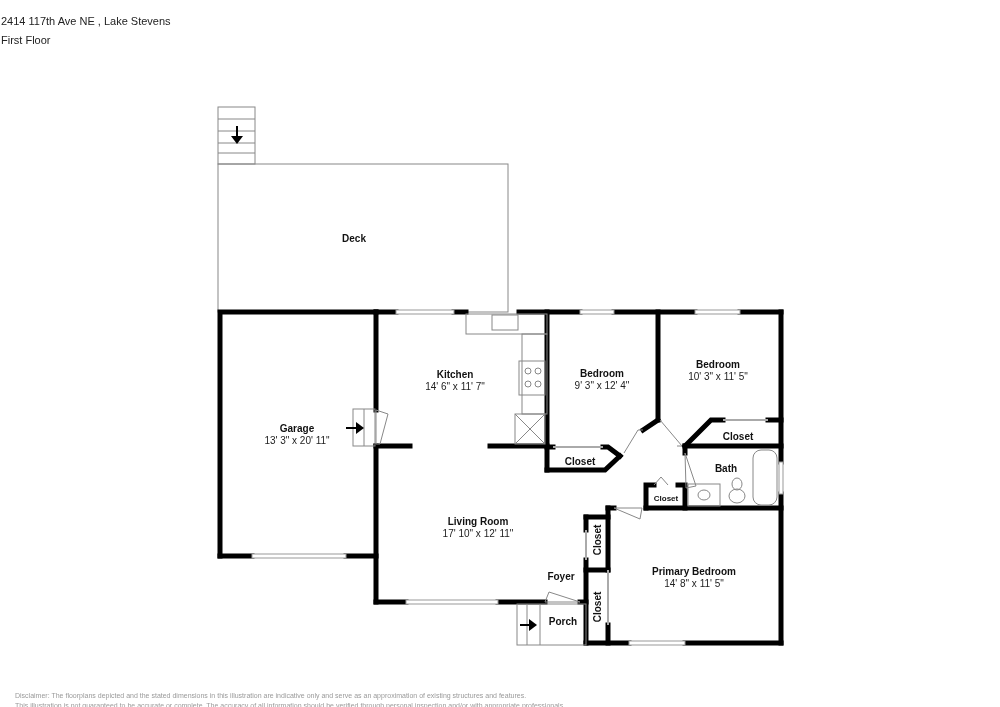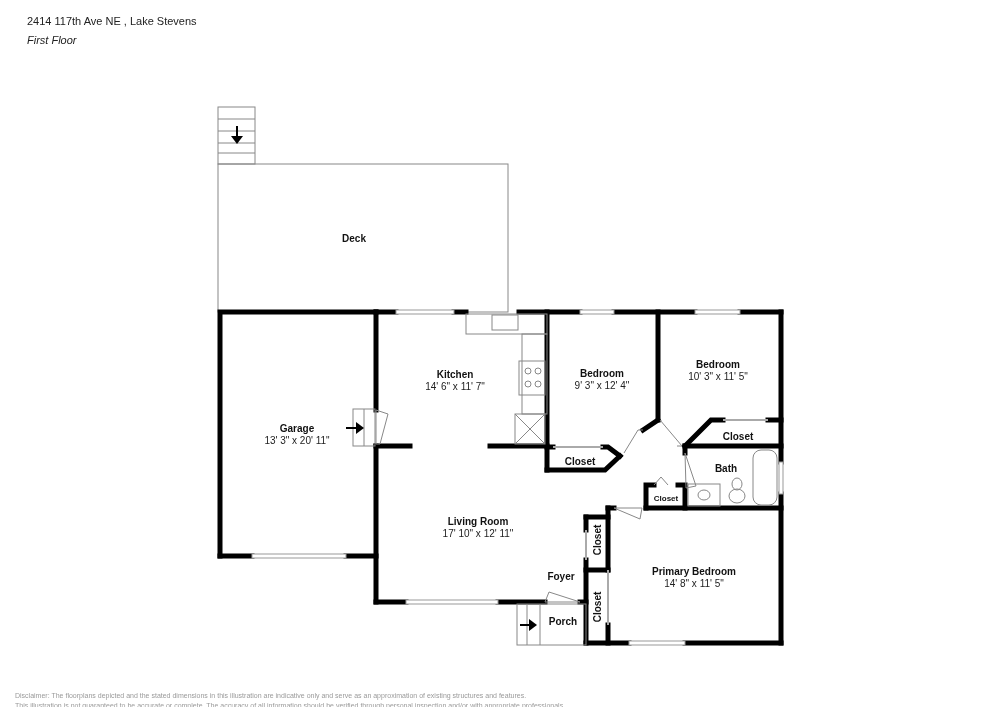--- a/index.html
+++ b/index.html
@@ -1,19 +1,19 @@
 <!DOCTYPE html>
 <html><head>
 <meta charset="utf-8">
 <style>
   html, body { margin:0; padding:0; background:#ffffff; }
   body { width:1000px; height:707px; position:relative; overflow:hidden; font-family:"Liberation Sans", sans-serif; color:#000; }
-  .hdr { position:absolute; left:27px; font-size:11px; color:#222; }
+  .hdr { position:absolute; left:1px; font-size:11px; color:#222; }
   #addr { top:15px; }
-  #floor { top:34px;font-style:italic; }
+  #floor { top:34px; }
   .disc { position:absolute; left:15px; font-size:7px; color:#9a9a9a; white-space:nowrap; }
   #disc1 { top:692px; }
   #disc2 { top:702px; }
   svg { position:absolute; left:0; top:0; }
   .rname { font-family:"Liberation Sans", sans-serif; font-weight:bold; font-size:10px; text-anchor:middle; fill:#111; }
   .rdim { font-family:"Liberation Sans", sans-serif; font-size:10px; text-anchor:middle; fill:#222; }
   .wall { stroke:#000; stroke-width:5; fill:none; stroke-linecap:square; }
   .thin { stroke:#888; stroke-width:1; fill:none; }
   .win { stroke:#999; stroke-width:1; fill:#fff; }
 </style>

